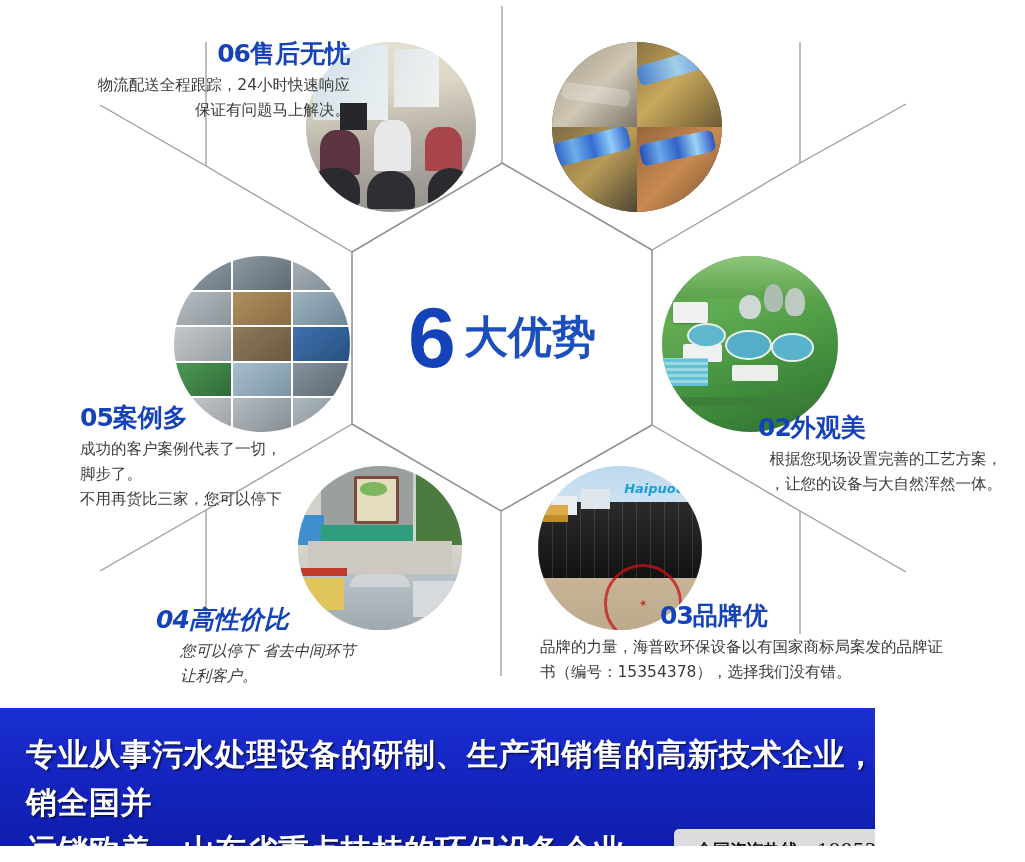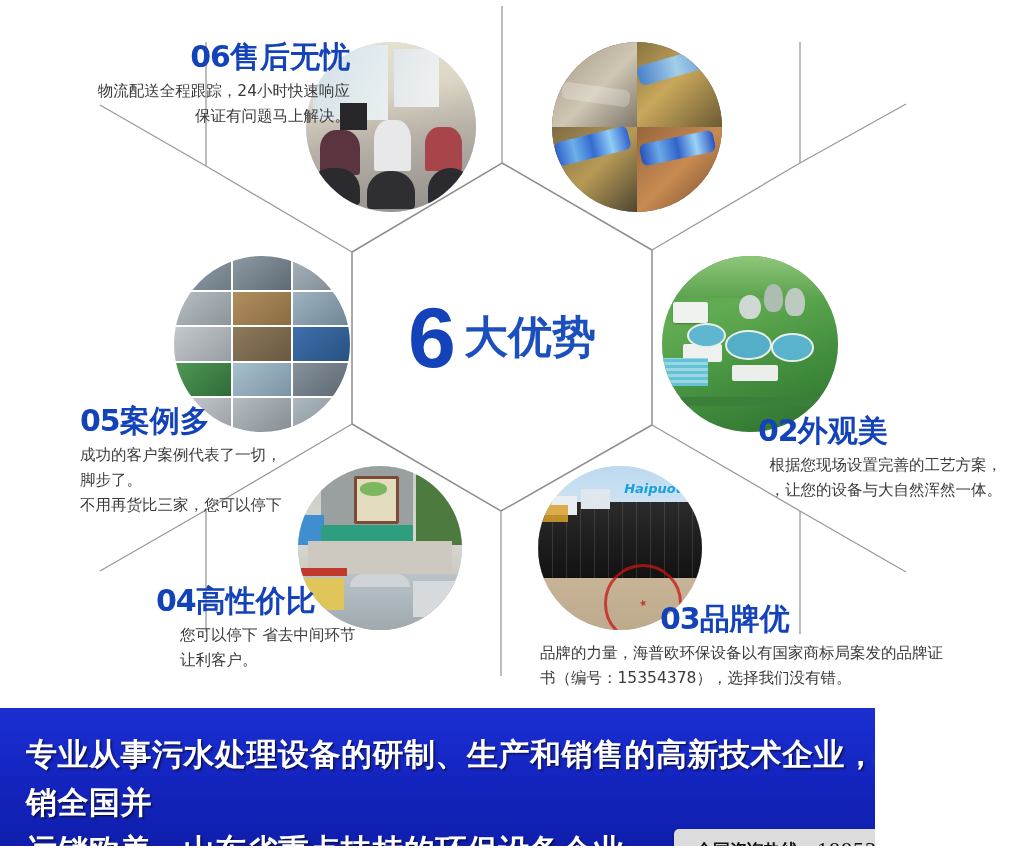--- a/index.html
+++ b/index.html
@@ -44,21 +44,21 @@
   .collage{
     width:100%;height:100%;
     display:grid;grid-template-columns:repeat(3,1fr);grid-template-rows:repeat(5,1fr);
     gap:2px;background:#ffffff;
   }
   .collage i{display:block;}
 
   
   .blk{position:absolute;}
   .blk .hd{
-    font-size:30px;font-weight:bold;color:#1442b8;
+    font-size:25px;font-weight:bold;color:#1442b8;
     line-height:1.12;white-space:nowrap;
     font-family:"DejaVu Sans","Liberation Sans",sans-serif;
   }
   .blk .hd .n{letter-spacing:-1px;}
   .blk .bd{
     font-size:15.5px;color:#3b3b3b;line-height:1.62;
     margin-top:5px;
     font-family:"DejaVu Sans","Liberation Sans",sans-serif;
   }
   .ta-right{text-align:right;}
@@ -267,21 +267,21 @@
   <div class="blk ta-left" style="left:540px;top:602px;width:470px;">
     <div class="hd" style="padding-left:120px;">
       <span class="n">03</span><span>品牌优</span>
     </div>
     <div class="bd">
       <div>品牌的力量，海普欧环保设备以有国家商标局案发的品牌证</div>
       <div>书（编号：15354378），选择我们没有错。</div>
     </div>
   </div>
 
-  <div class="blk ta-left" style="left:156px;top:584px;width:330px;">
+  <div class="blk ta-left" style="left:156px;top:606px;width:330px;font-style:italic;">
     <div class="hd">
       <span class="n">04</span><span>高性价比</span>
     </div>
     <div class="bd" style="padding-left:24px;">
       <div>您可以停下 省去中间环节</div>
       <div>让利客户。</div>
     </div>
   </div>
 
   <div class="blk ta-left" style="left:80px;top:404px;width:330px;">

